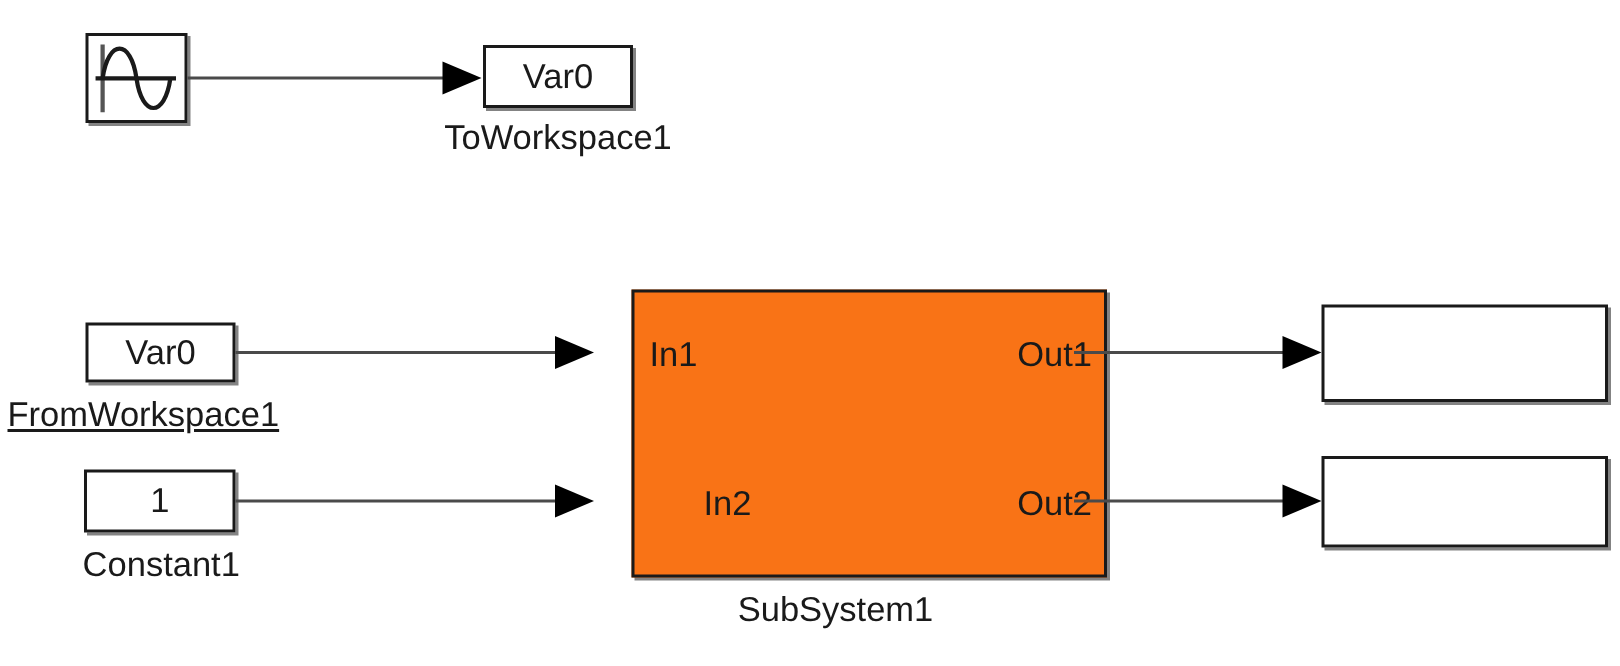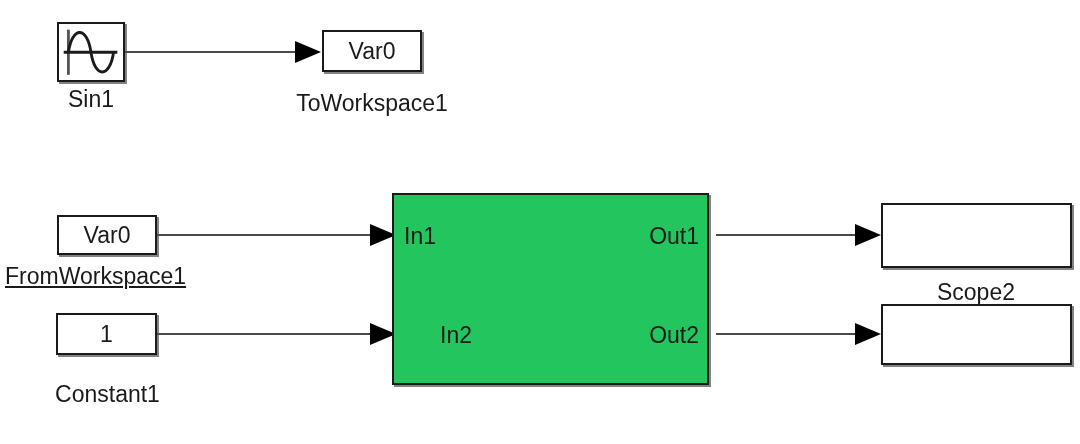--- a/index.html
+++ b/index.html
@@ -75,57 +75,56 @@
 
 <div id="canvas">
 
   <div class="block block-shadow" style="left:57px; top:22px; width:68px; height:60px;">
     <svg class="sin-icon" viewBox="0 0 68 60" preserveAspectRatio="none">
       <line x1="10" y1="6" x2="10" y2="54" stroke="#555555" stroke-width="3"></line>
       <line x1="5" y1="30" x2="62" y2="30" stroke="#1a1a1a" stroke-width="3"></line>
       <path d="M 10 30 C 14 2, 30 2, 34 30 C 38 58, 54 58, 58 30" fill="none" stroke="#1a1a1a" stroke-width="3"></path>
     </svg>
   </div>
-  <div class="block-label" style="left:27px; top:88px; width:128px;">Sin1</div>
 
   <div class="wire" style="left:125px; top:51px; width:172px;"></div>
   <div class="arrow" style="left:295px; top:41px;"></div>
 
   <div class="block block-shadow" style="left:322px; top:30px; width:100px; height:42px;">
     <div class="block-text">Var0</div>
   </div>
-  <div class="block-label" style="left:282px; top:92px; width:180px;text-align:center;">ToWorkspace1</div>
+  <div class="block-label" style="left:282px; top:80px; width:180px;text-align:center;">ToWorkspace1</div>
 
   <div class="block block-shadow" style="left:57px; top:215px; width:100px; height:40px;">
     <div class="block-text">Var0</div>
   </div>
   <div class="block-label" style="left:5px; top:265px; width:220px; text-align:left;text-decoration:underline;">FromWorkspace1</div>
 
   <div class="wire" style="left:157px; top:234px; width:215px;"></div>
   <div class="arrow" style="left:370px; top:224px;"></div>
 
   <div class="block block-shadow" style="left:56px; top:313px; width:101px; height:42px;">
     <div class="block-text">1</div>
   </div>
-  <div class="block-label" style="left:20px; top:383px; width:175px;">Constant1</div>
+  <div class="block-label" style="left:20px; top:365px; width:175px;">Constant1</div>
 
   <div class="wire" style="left:157px; top:333px; width:215px;"></div>
   <div class="arrow" style="left:370px; top:323px;"></div>
 
-  <div class="block block-shadow" style="left:392px; top:193px; width:317px; height:192px; background:#22c55e;">
+  <div class="block block-shadow" style="left:421px; top:193px; width:317px; height:192px; background:#f97316;">
     <div class="port-label" style="left:10px; top:30px;">In1</div>
     <div class="port-label" style="left:10px; top:129px;margin-left:36px;">In2</div>
     <div class="port-label" style="right:8px; top:30px;">Out1</div>
     <div class="port-label" style="right:8px; top:129px;">Out2</div>
   </div>
+  <div class="block-label" style="left:457px; top:395px; width:200px;">SubSystem1</div>
 
   <div class="wire" style="left:716px; top:234px; width:141px;"></div>
   <div class="arrow" style="left:855px; top:224px;"></div>
 
   <div class="block block-shadow" style="left:881px; top:203px; width:191px; height:65px;"></div>
-  <div class="block-label" style="left:886px; top:281px; width:180px;">Scope2</div>
 
   <div class="wire" style="left:716px; top:333px; width:141px;"></div>
   <div class="arrow" style="left:855px; top:323px;"></div>
 
   <div class="block block-shadow" style="left:881px; top:304px; width:191px; height:61px;"></div>
 
 </div>
 
 </body></html>

